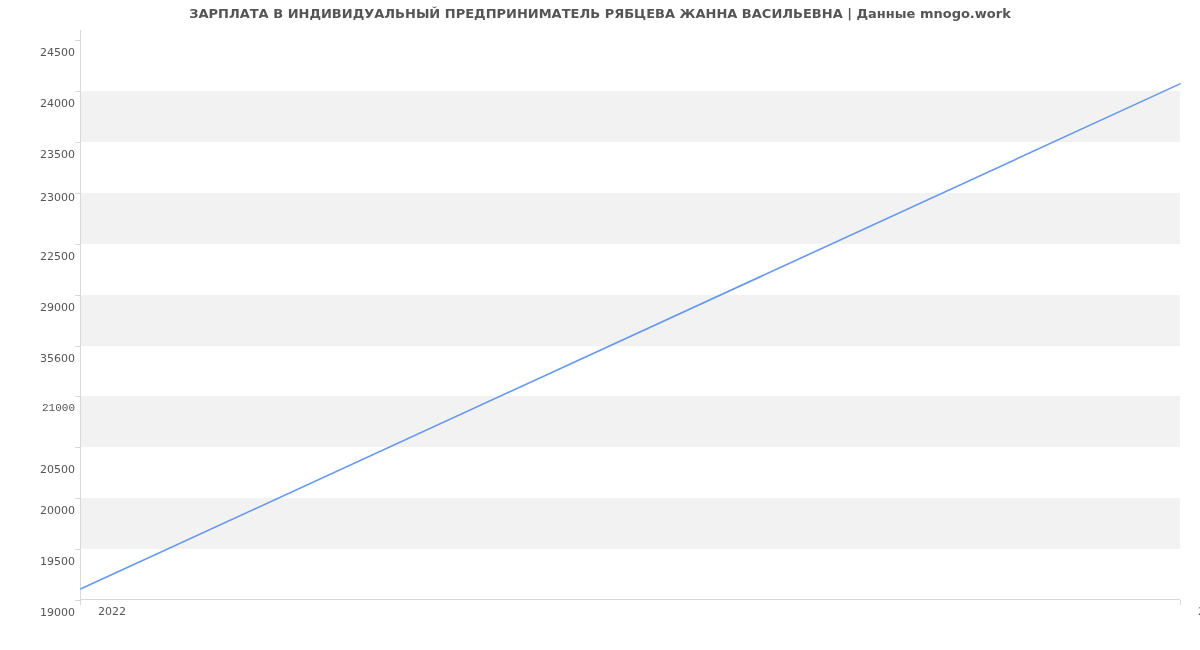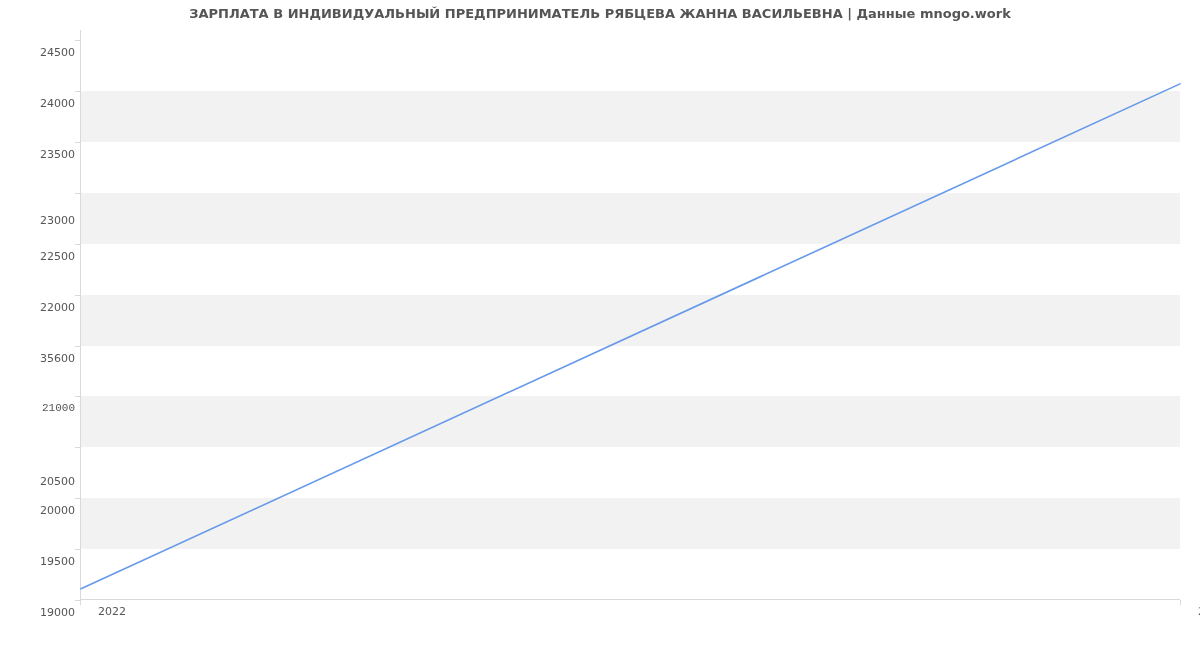--- a/index.html
+++ b/index.html
@@ -126,31 +126,31 @@
     <svg class="line-layer" viewBox="0 0 1100 570" preserveAspectRatio="none">
       <polyline class="series-line" points="0,559.8214285714286 1100,53.946428571428555"></polyline>
     </svg>
   </div>
 <div class="ytick" style="top: 600px;">19000</div>
     <div class="ytick-mark" style="top: 600px;"></div>
     <div class="ytick" style="top: 549.107px;">19500</div>
     <div class="ytick-mark" style="top: 549.107px;"></div>
     <div class="ytick" style="top: 498.214px; text-align: right;">20000</div>
     <div class="ytick-mark" style="top: 498.214px;"></div>
-    <div class="ytick" style="top: 469px; text-align: right;">20500</div>
+    <div class="ytick" style="top: 457px; text-align: right;">20500</div>
     <div class="ytick-mark" style="top: 447.321px;"></div>
     <div class="ytick" style="top: 396.429px; font-family: Liberation Mono, monospace;">21000</div>
     <div class="ytick-mark" style="top: 396.429px;"></div>
     <div class="ytick" style="top: 345.536px;">35600</div>
     <div class="ytick-mark" style="top: 345.536px;"></div>
-    <div class="ytick" style="top: 294.643px;">22000</div>
+    <div class="ytick" style="top: 294.643px;">29000</div>
     <div class="ytick-mark" style="top: 294.643px;"></div>
     <div class="ytick" style="top: 243.75px;">22500</div>
     <div class="ytick-mark" style="top: 243.75px;"></div>
-    <div class="ytick" style="top: 208px;">23000</div>
+    <div class="ytick" style="top: 185px;">23000</div>
     <div class="ytick-mark" style="top: 192.857px;"></div>
     <div class="ytick" style="top: 141.964px;">23500</div>
     <div class="ytick-mark" style="top: 141.964px;"></div>
     <div class="ytick" style="top: 91.0714px;">24000</div>
     <div class="ytick-mark" style="top: 91.0714px;"></div>
     <div class="ytick" style="top: 40.1786px;">24500</div>
     <div class="ytick-mark" style="top: 40.1786px;"></div>
     <div class="xtick" style="left: 80px;">2022</div>
     <div class="tick-mark" style="left: 80px;"></div>
     <div class="xtick" style="left: 1180px;">2024</div>

